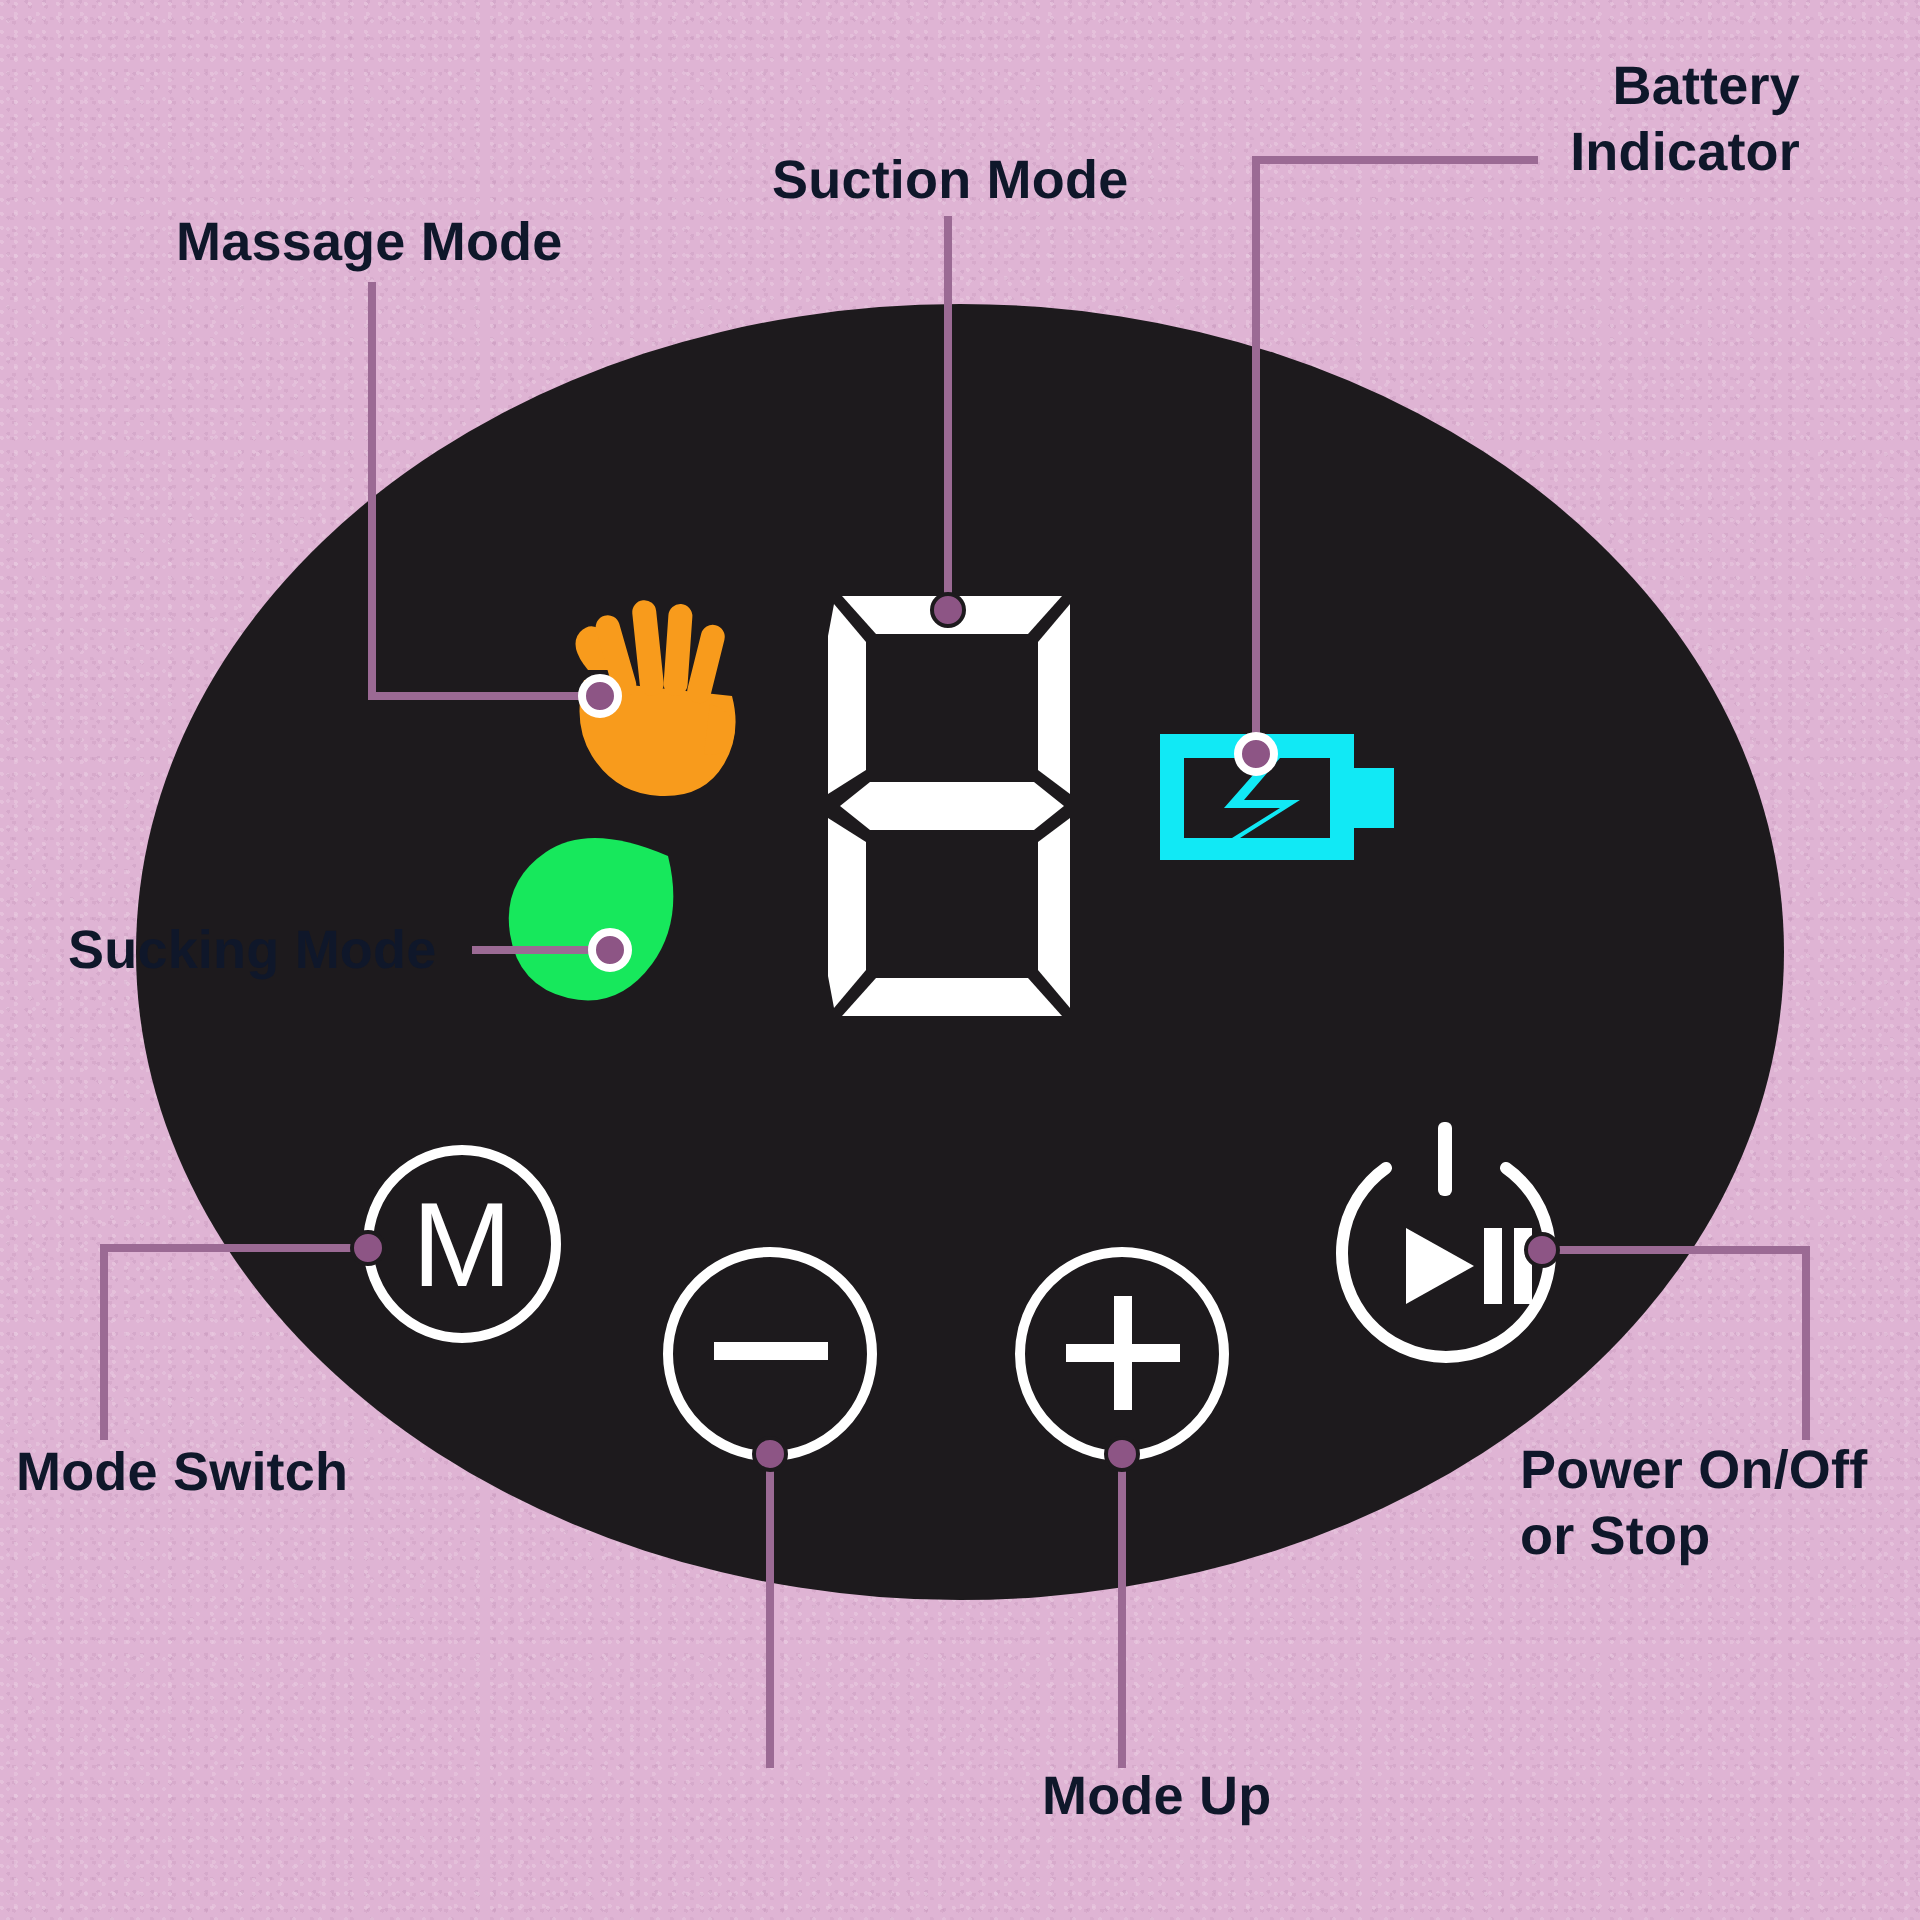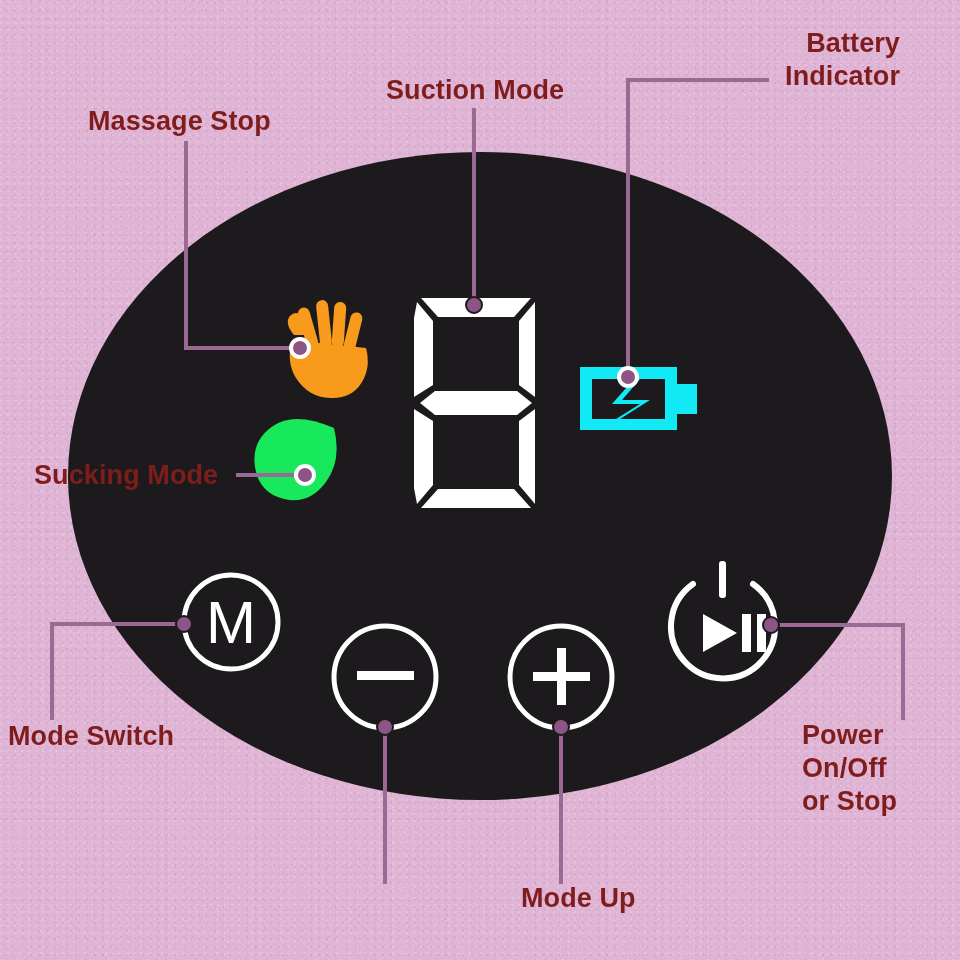--- a/index.html
+++ b/index.html
@@ -35,21 +35,21 @@
     position: absolute;
     inset: 0;
     z-index: 2;
   }
   .lbl {
     position: absolute;
     z-index: 3;
     font-weight: 700;
     font-size: 27px;
     line-height: 33px;
-    color: #7f1d1d;
+    color: #0f172a;
     letter-spacing: .1px;
     white-space: pre-line;
   }
   .lbl.r { text-align: right; }
 </style>
 </head>
 <body>
 
 <div id="stage">
 
@@ -157,30 +157,30 @@
       <circle cx="474" cy="305" r="8" fill="#8d5585" stroke="#1d1a1d" stroke-width="2"></circle>
       <circle cx="628" cy="377" r="9" fill="#8d5585" stroke="#ffffff" stroke-width="4"></circle>
       <circle cx="305" cy="475" r="9" fill="#8d5585" stroke="#ffffff" stroke-width="4"></circle>
       <circle cx="184" cy="624" r="8" fill="#8d5585" stroke="#1d1a1d" stroke-width="2"></circle>
       <circle cx="385" cy="727" r="8" fill="#8d5585" stroke="#1d1a1d" stroke-width="2"></circle>
       <circle cx="561" cy="727" r="8" fill="#8d5585" stroke="#1d1a1d" stroke-width="2"></circle>
       <circle cx="771" cy="625" r="8" fill="#8d5585" stroke="#1d1a1d" stroke-width="2"></circle>
     </g>
   </svg>
 
-  <div class="lbl" style="left:88px;  top:105px;">Massage Stop</div>
+  <div class="lbl" style="left:88px;  top:105px;">Massage Mode</div>
 
   <div class="lbl" style="left:386px; top:74px;">Suction Mode</div>
 
   <div class="lbl r" style="left:600px; top:27px; width:300px;">Battery
 Indicator</div>
 
   <div class="lbl" style="left:34px;  top:459px;text-align:right;">Sucking Mode</div>
 
   <div class="lbl" style="left:8px;   top:720px;text-align:right;">Mode Switch</div>
 
 
   <div class="lbl" style="left:521px; top:882px;">Mode Up</div>
 
-  <div class="lbl" style="left:802px; top:719px;">Power On/Off
+  <div class="lbl" style="left:760px; top:719px;">Power On/Off
 or Stop</div>
 
 </div>
 
 </body></html>

